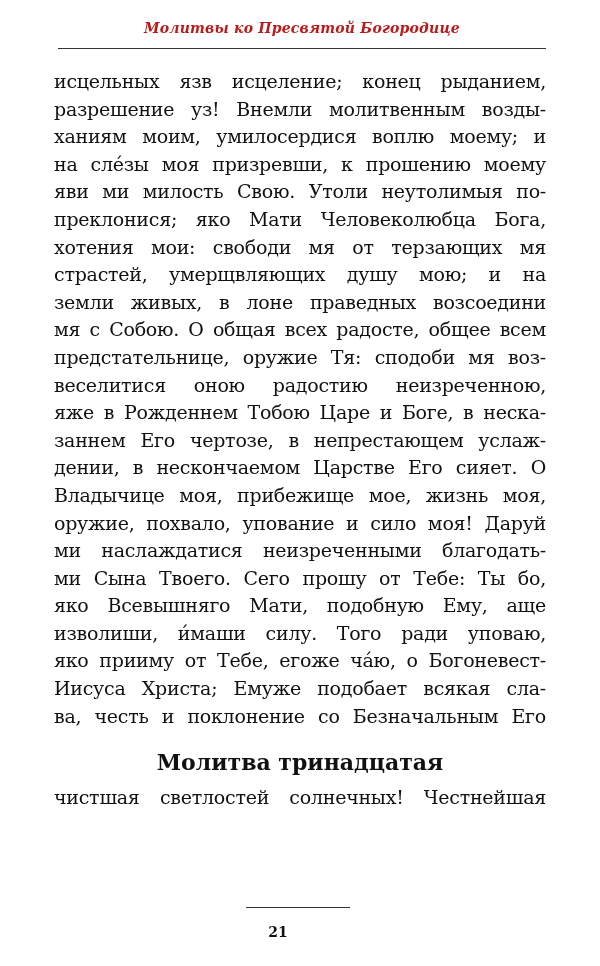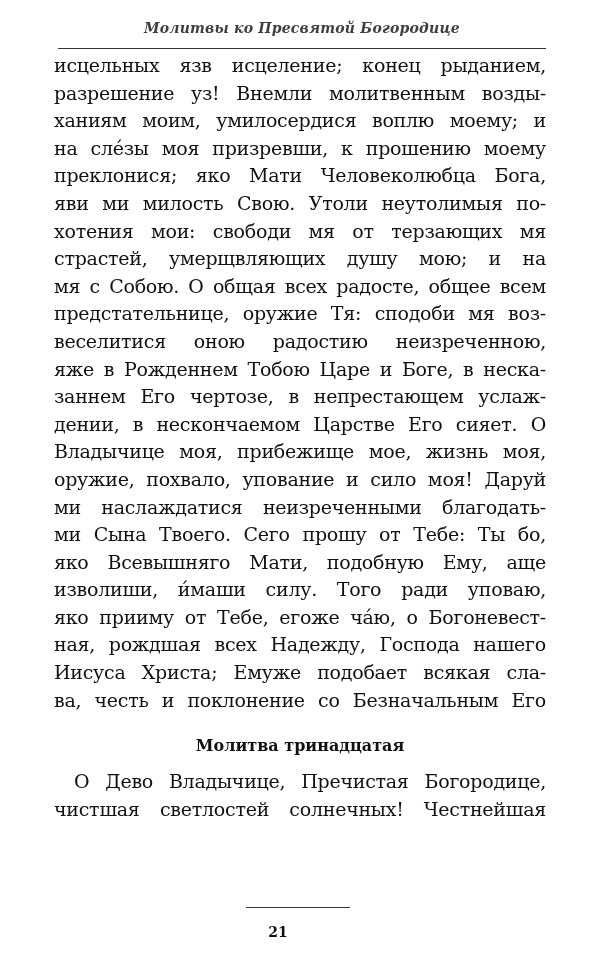--- a/index.html
+++ b/index.html
@@ -4,38 +4,38 @@
 <style>
   html, body { margin: 0; padding: 0; }
   body {
     width: 600px; height: 966px; background: #ffffff; position: relative; overflow: hidden;
     color: #111;
     font-family: "DejaVu Serif", "Liberation Serif", serif;
   }
   .running-head {
     position: absolute; left: 58px; width: 488px; top: 20px;
     text-align: center; font-style: italic; font-weight: bold;
-    font-size: 14px; letter-spacing: 0.2px; color: #404040;
+    font-size: 14px; letter-spacing: 0.2px; color: #b91c1c;
   }
   .head-rule {
     position: absolute; left: 58px; width: 488px; top: 48px; height: 0;
     border-top: 1.5px solid #333;
   }
   .body-text {
-    position: absolute; left: 54px; width: 492px; top: 52px;
+    position: absolute; left: 54px; width: 492px; top: 68px;
   }
   .line {
     height: 27.6px; line-height: 27.6px; font-size: 19px; white-space: nowrap;
     text-align: justify; text-align-last: justify; letter-spacing: -0.25px;
   }
   .line.last { text-align-last: left; }
   .line.indent { padding-left: 20px; }
   .heading {
     height: 44px; line-height: 44px; margin-top: 10px;
-    text-align: center; font-weight: bold; font-size: 16px;
+    text-align: center; font-weight: bold; font-size: 22px;
   }
   .foot-rule {
     position: absolute; left: 246px; width: 104px; top: 907px; height: 0;
     border-top: 1.5px solid #333;
   }
   .page-number {
     position: absolute; left: 0; width: 556px; top: 924px;
     text-align: center; font-weight: bold; font-size: 14px;
   }
 </style>
@@ -43,41 +43,40 @@
 <body>
 
 <div class="running-head">Молитвы ко Пресвятой Богородице</div>
 <div class="head-rule"></div>
 
 <div class="body-text">
   <div class="line">исцельных язв исцеление; конец рыданием,</div>
   <div class="line">разрешение уз! Внемли молитвенным возды-</div>
   <div class="line">ханиям моим, умилосердися воплю моему; и</div>
   <div class="line">на слéзы моя призревши, к прошению моему</div>
+  <div class="line">яви ми милость Свою. Утоли неутолимыя по-</div>
   <div class="line">преклонися; яко Мати Человеколюбца Бога,</div>
-  <div class="line">яви ми милость Свою. Утоли неутолимыя по-</div>
   <div class="line">хотения мои: свободи мя от терзающих мя</div>
   <div class="line">страстей, умерщвляющих душу мою; и на</div>
+  <div class="line">земли живых, в лоне праведных возсоедини</div>
   <div class="line">мя с Собою. О общая всех радосте, общее всем</div>
   <div class="line">предстательнице, оружие Тя: сподоби мя воз-</div>
   <div class="line">веселитися оною радостию неизреченною,</div>
   <div class="line">яже в Рожденнем Тобою Царе и Боге, в неска-</div>
   <div class="line">заннем Его чертозе, в непрестающем услаж-</div>
   <div class="line">дении, в нескончаемом Царстве Его сияет. О</div>
   <div class="line">Владычице моя, прибежище мое, жизнь моя,</div>
   <div class="line">оружие, похвало, упование и сило моя! Даруй</div>
   <div class="line">ми наслаждатися неизреченными благодать-</div>
   <div class="line">ми Сына Твоего. Сего прошу от Тебе: Ты бо,</div>
   <div class="line">яко Всевышняго Мати, подобную Ему, аще</div>
   <div class="line">изволиши, и́маши силу. Того ради уповаю,</div>
   <div class="line">яко прииму от Тебе, егоже ча́ю, о Богоневест-</div>
-  <div class="line">ная, рождшая всех Надежду, Господа нашего</div>
   <div class="line">Иисуса Христа; Емуже подобает всякая сла-</div>
   <div class="line">ва, честь и поклонение со Безначальным Его</div>
 
   <div class="heading">Молитва тринадцатая</div>
 
-  <div class="line indent">О Дево Владычице, Пречистая Богородице,</div>
   <div class="line">чистшая светлостей солнечных! Честнейшая</div>
 </div>
 
 <div class="foot-rule"></div>
 <div class="page-number">21</div>
 
 </body></html>

